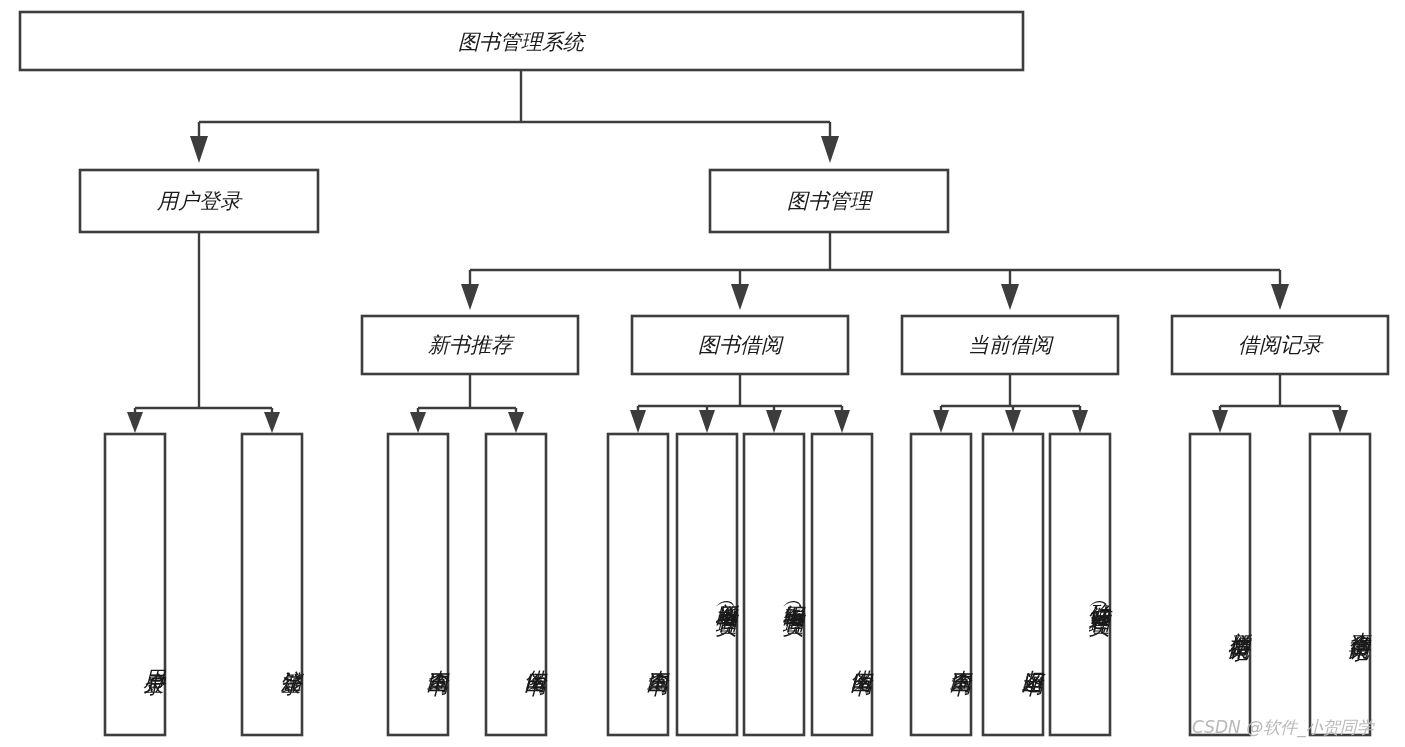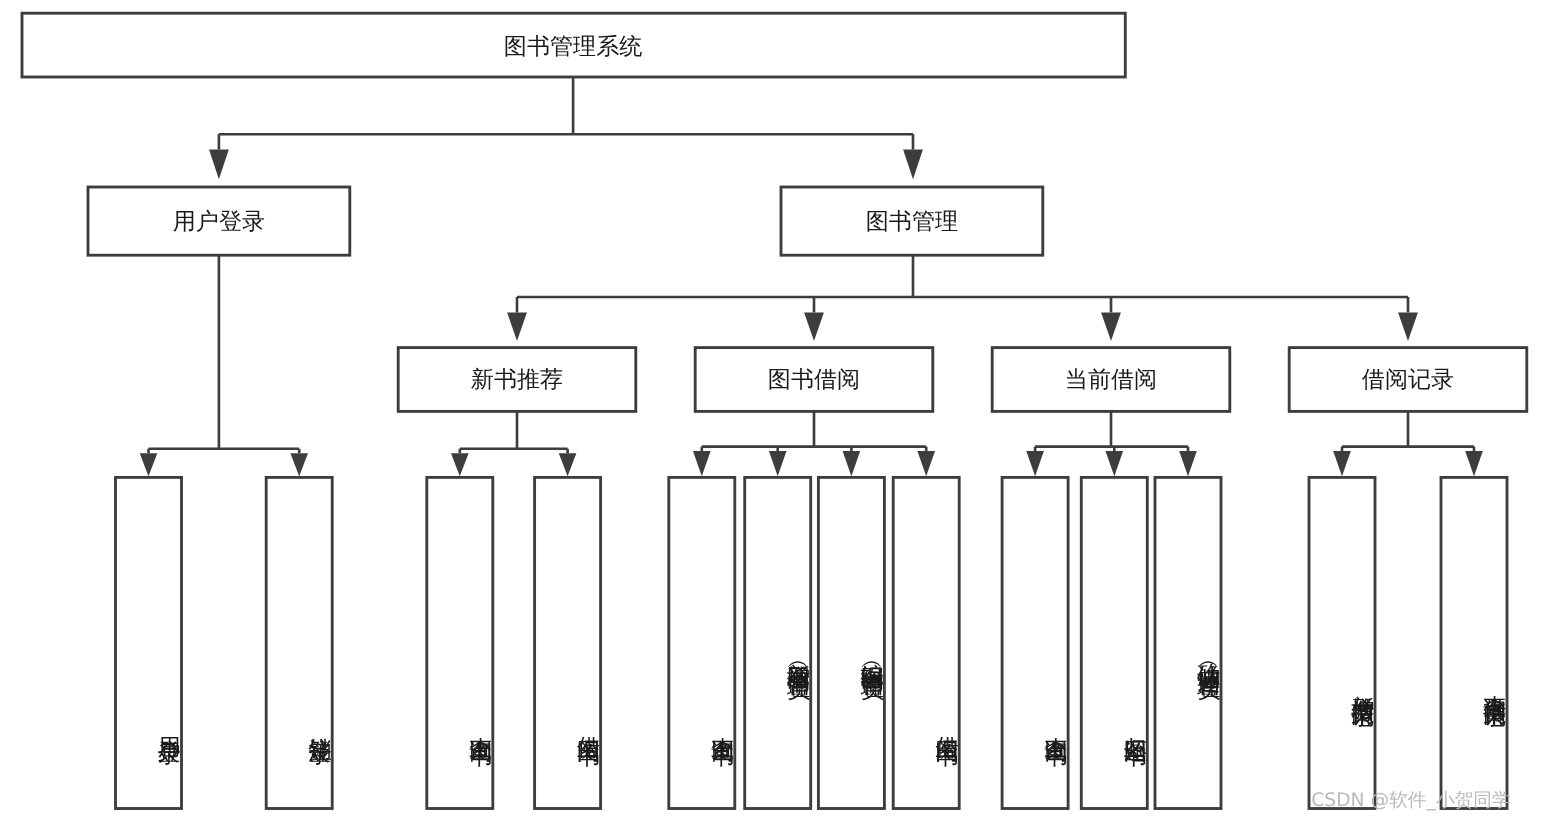--- a/index.html
+++ b/index.html
@@ -10,20 +10,21 @@
   body {
     width: 1405px;
     height: 747px;
     font-family: "DejaVu Sans", "Liberation Sans", sans-serif;
     overflow: hidden;
   }
   #diagram-root {
     position: relative;
     width: 1405px;
     height: 747px;
+    font-style: italic;
   }
   svg.flow {
     position: absolute;
     left: 0;
     top: 0;
     width: 1405px;
     height: 747px;
   }
   .node-box {
     fill: #ffffff;

